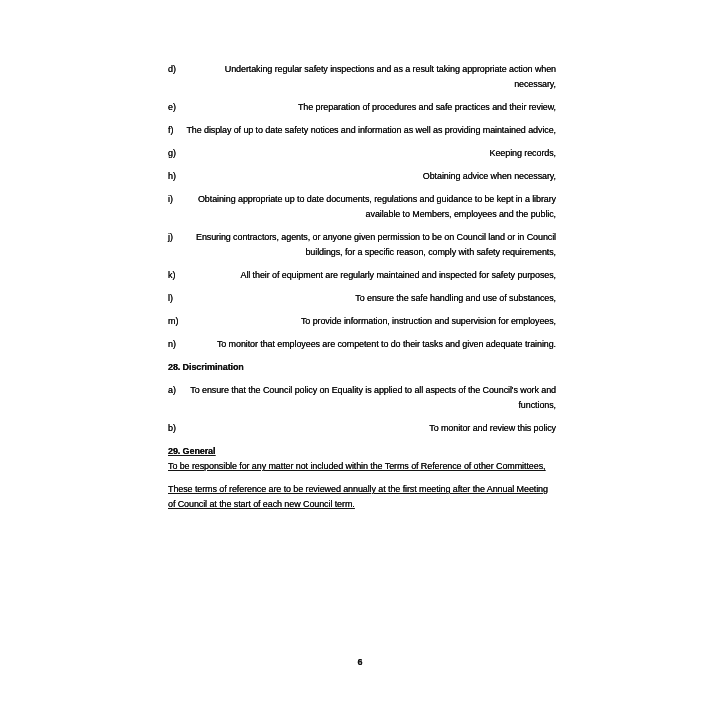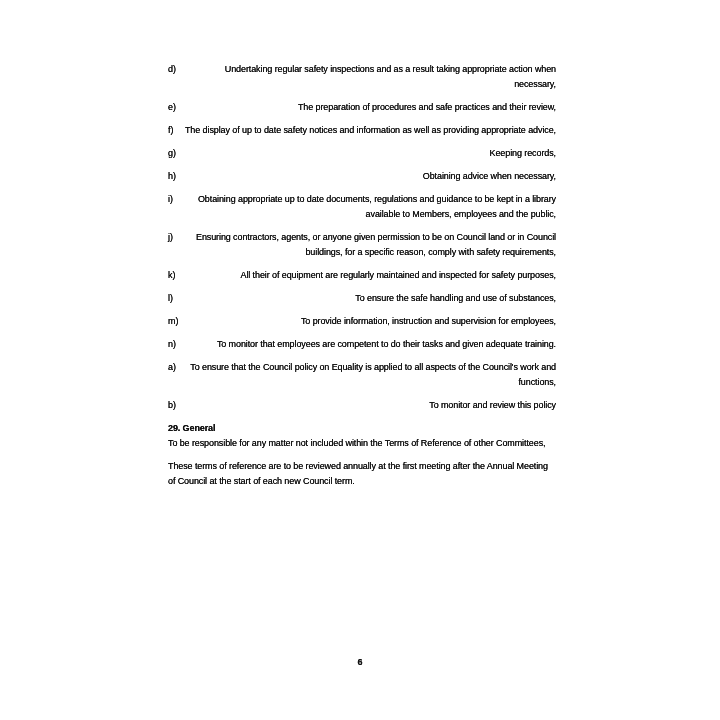--- a/index.html
+++ b/index.html
@@ -37,20 +37,21 @@
   .li .txt {
     flex: 1;
     text-align: right;
   }
   .heading {
     font-weight: bold;
     margin-bottom: 8px;
   }
   .block {
     margin-bottom: 8px;
+    text-decoration: underline;
   }
   .block .bheading {
     font-weight: bold;
   }
   .footer {
     position: absolute;
     left: 0;
     top: 657px;
     width: 720px;
     text-align: center;
@@ -69,21 +70,21 @@
     <div class="li">
       <span class="lbl">d)</span>
       <span class="txt">Undertaking regular safety inspections and as a result taking appropriate action when necessary,</span>
     </div>
     <div class="li">
       <span class="lbl">e)</span>
       <span class="txt">The preparation of procedures and safe practices and their review,</span>
     </div>
     <div class="li">
       <span class="lbl">f)</span>
-      <span class="txt">The display of up to date safety notices and information as well as providing appropriate advice,</span>
+      <span class="txt">The display of up to date safety notices and information as well as providing maintained advice,</span>
     </div>
     <div class="li">
       <span class="lbl">g)</span>
       <span class="txt">Keeping records,</span>
     </div>
     <div class="li">
       <span class="lbl">h)</span>
       <span class="txt">Obtaining advice when necessary,</span>
     </div>
     <div class="li">
@@ -104,20 +105,21 @@
     </div>
     <div class="li">
       <span class="lbl">m)</span>
       <span class="txt">To provide information, instruction and supervision for employees,</span>
     </div>
     <div class="li">
       <span class="lbl">n)</span>
       <span class="txt">To monitor that employees are competent to do their tasks and given adequate training.</span>
     </div>
 
+    <div class="heading">28. Discrimination</div>
 
     <div class="li">
       <span class="lbl">a)</span>
       <span class="txt">To ensure that the Council policy on Equality is applied to all aspects of the Council's work and functions,</span>
     </div>
     <div class="li">
       <span class="lbl">b)</span>
       <span class="txt">To monitor and review this policy</span>
     </div>
 

